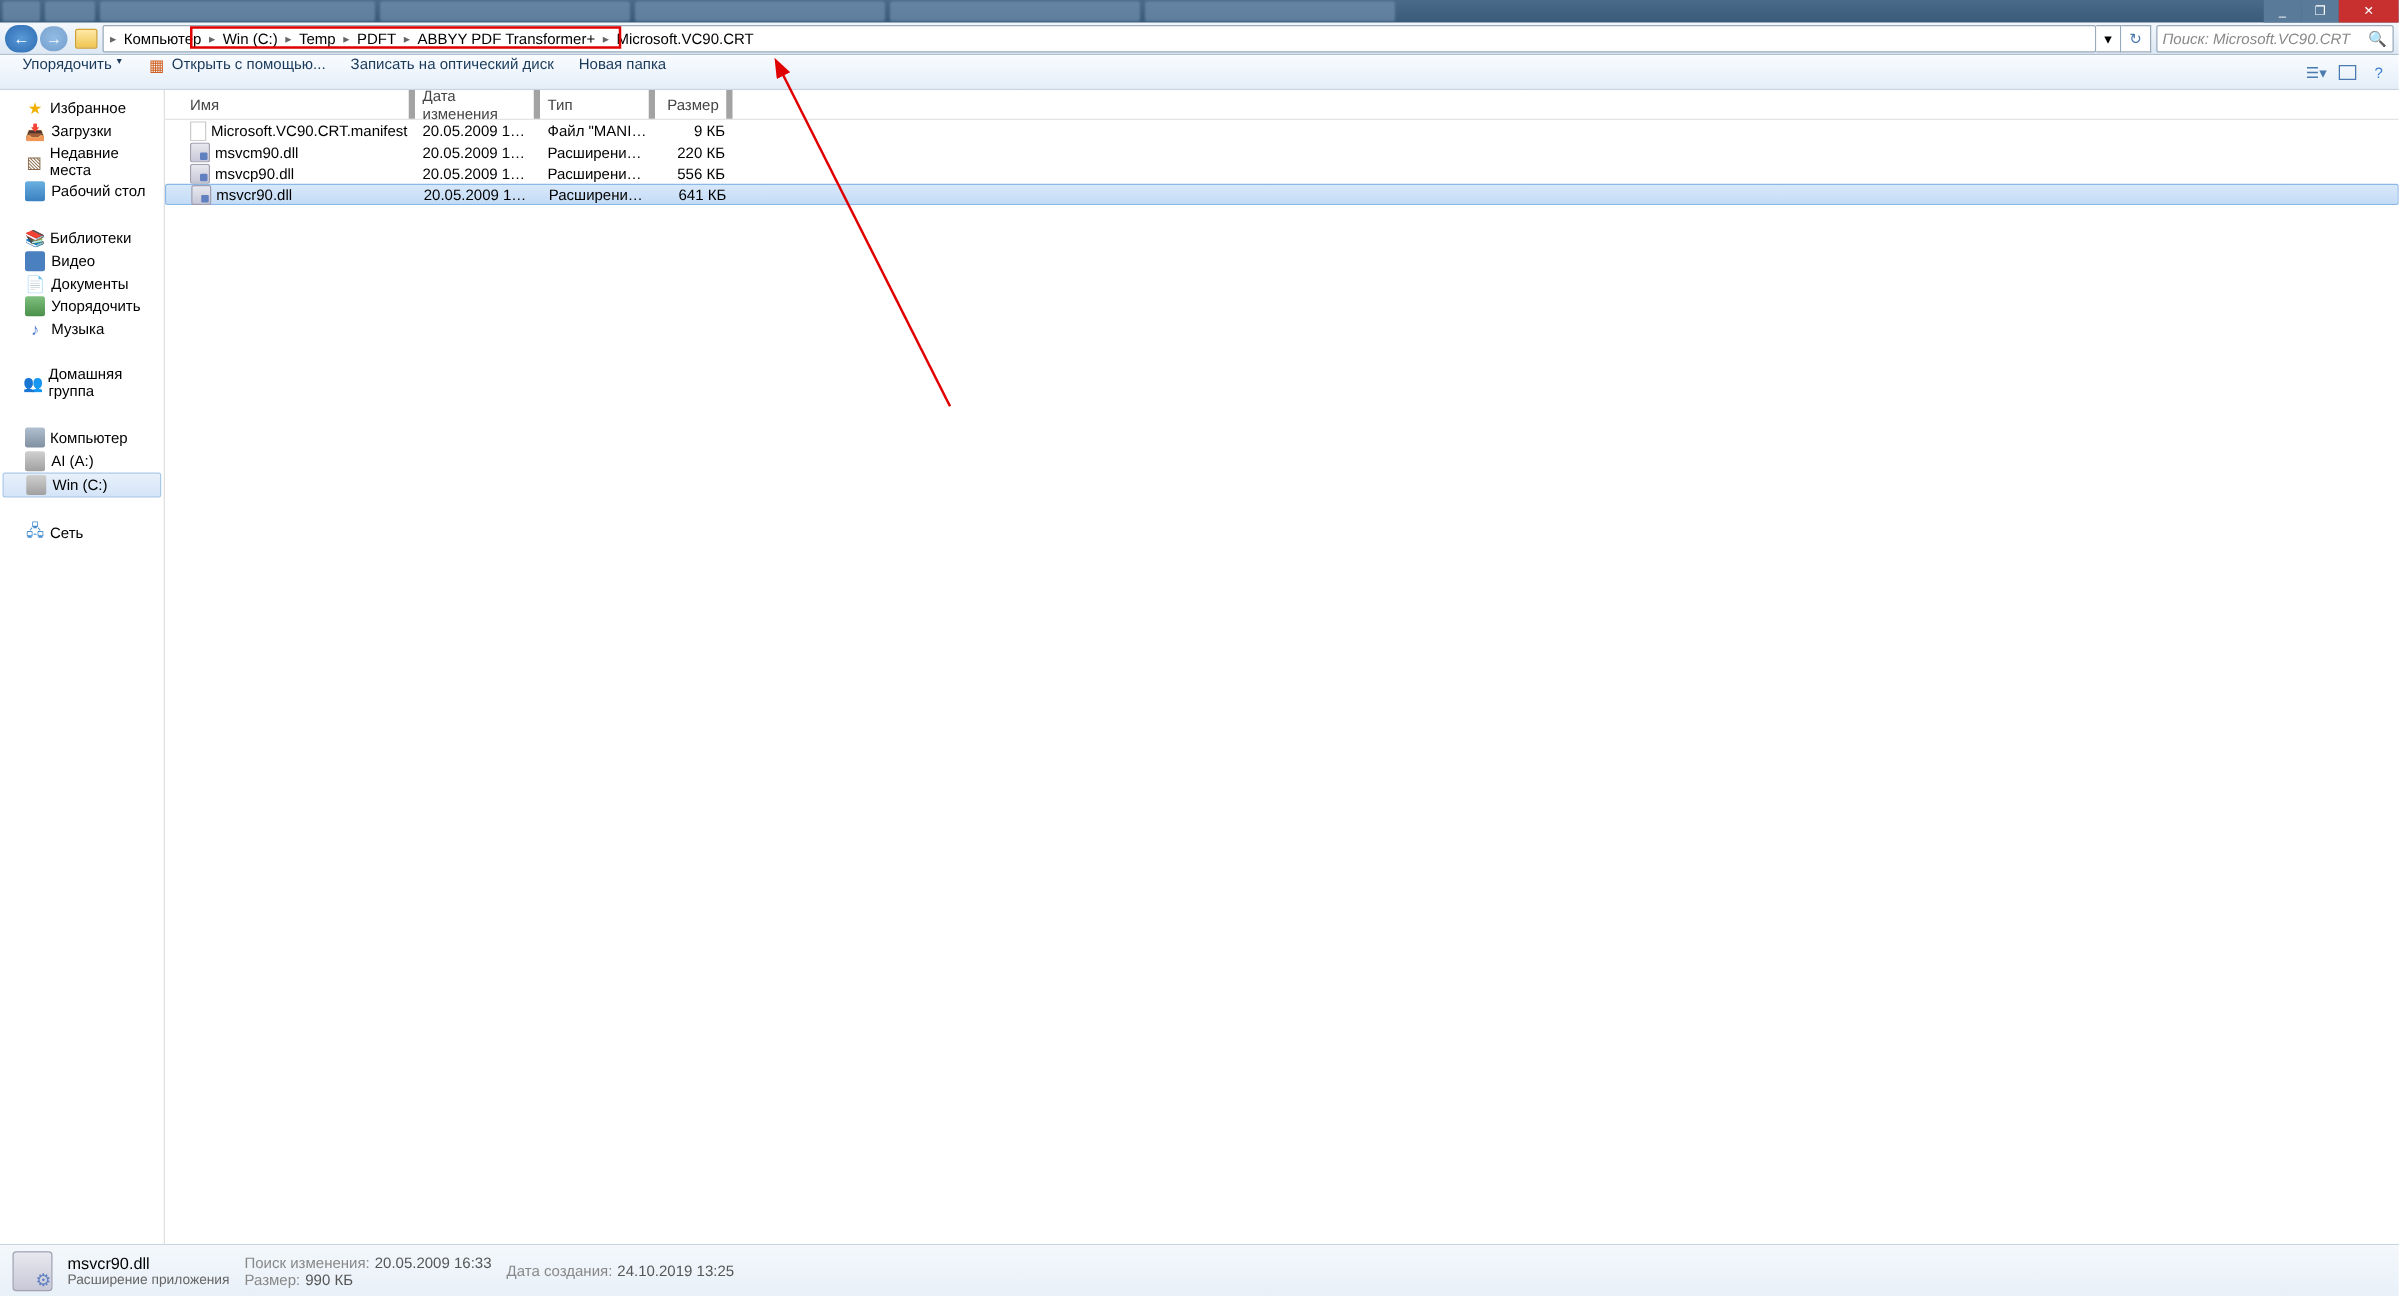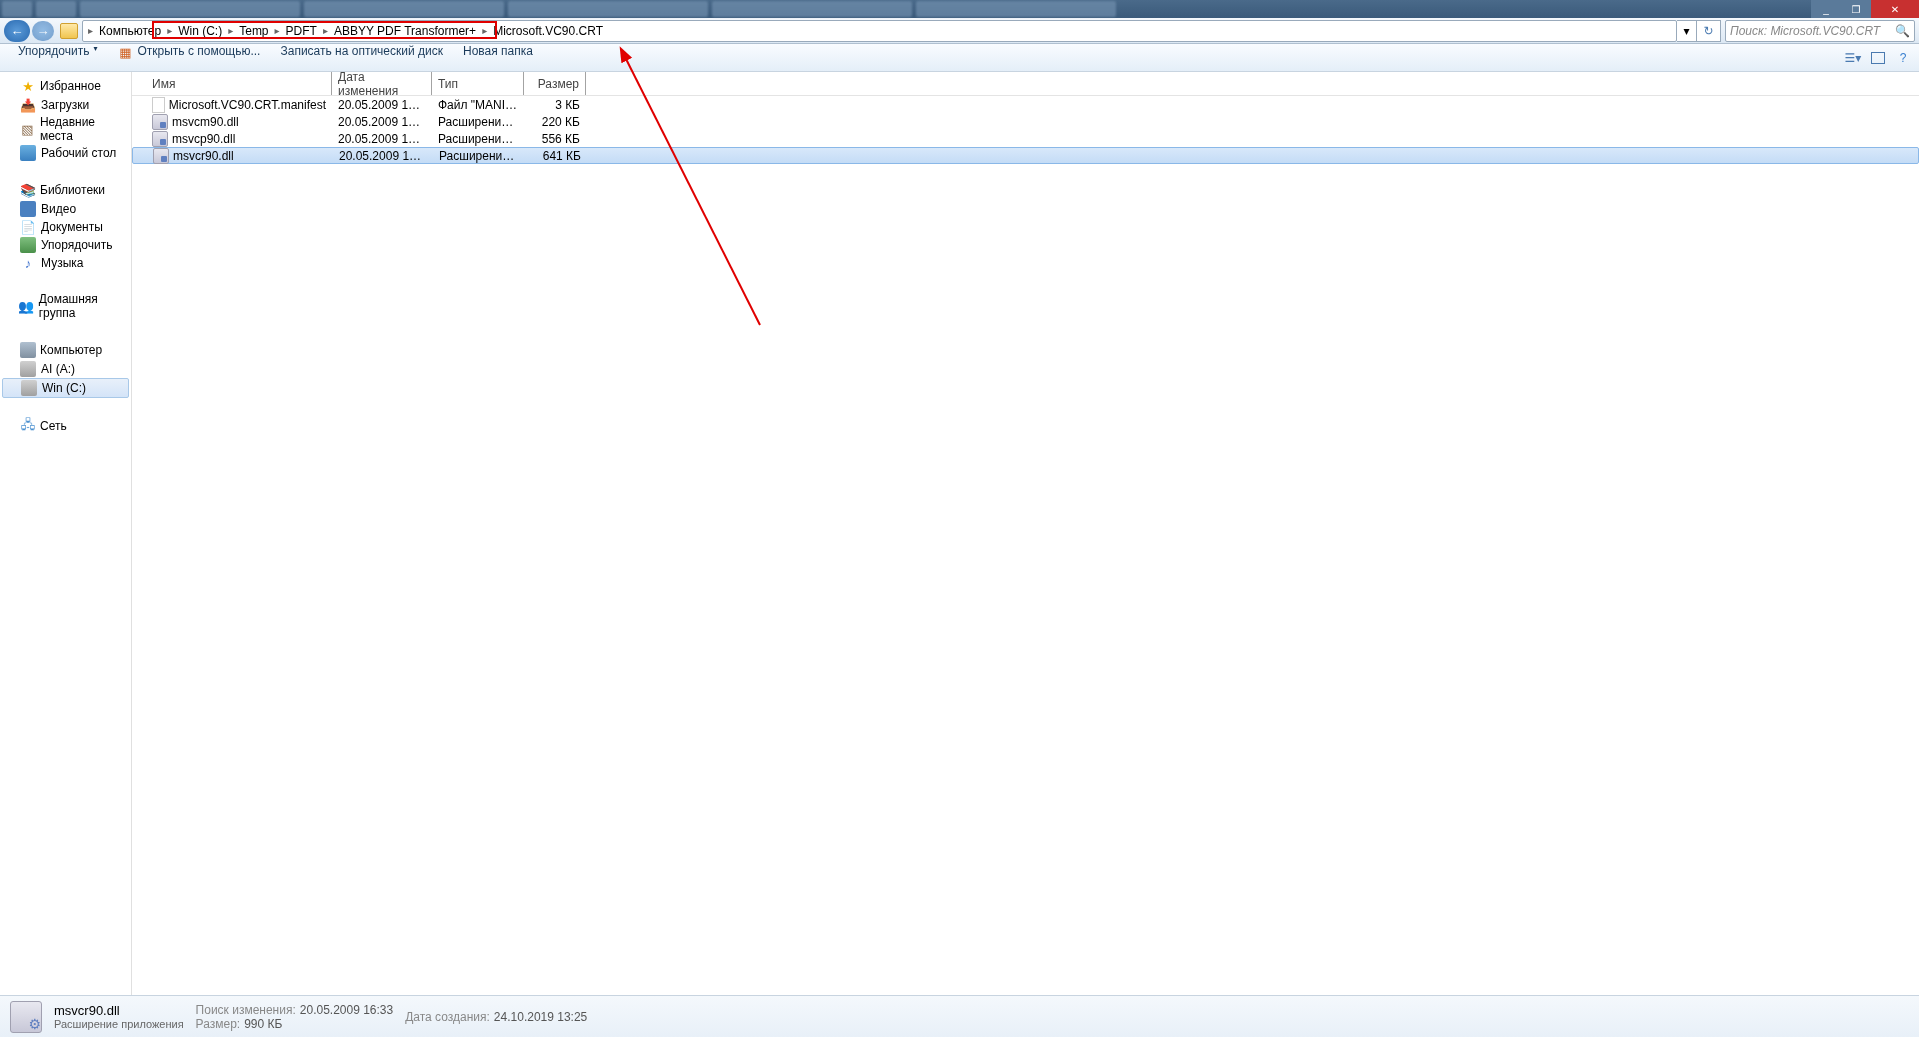--- a/index.html
+++ b/index.html
@@ -56,21 +56,21 @@
 .ico-img{background:linear-gradient(#80c080,#4a904a);border-radius:2px;}
 .ico-mus{color:#4a7ad0;}
 .ico-hg{color:#4aa0d0;}
 .ico-comp{background:linear-gradient(#b0c0d0,#8090a0);border-radius:2px;}
 .ico-drv{background:linear-gradient(#d0d0d0,#a0a0a0);border-radius:2px;}
 .ico-net{color:#4a90d0;}
 
 
 .files { flex: 1; background: #fff; }
 .fl-header { display: flex; height: 24px; align-items: center; border-bottom: 1px solid #e4e4e4; color: #444; }
-.fl-header > div { padding: 0 6px; border-right: 1px solid #a3a3a3; height:100%; display:flex;align-items:center;}
+.fl-header > div { padding: 0 6px; border-right: 5px solid #a3a3a3; height:100%; display:flex;align-items:center;}
 .col-name { width: 200px; padding-left:20px !important;}
 .col-date { width: 100px; }
 .col-type { width: 92px; }
 .col-size { width: 62px; text-align: right; justify-content:flex-end;}
 .fl-row { display: flex; height: 17px; align-items: center; }
 .fl-row.selected { background: linear-gradient(#d8e8fa,#c4dcf6); border:1px solid #8ab8e8; border-radius:2px;}
 .fl-row > div { padding: 0 6px; overflow:hidden; white-space:nowrap; text-overflow:ellipsis;text-align:right;}
 .fl-row .col-name { display:flex;align-items:center;gap:4px;}
 .file-ico{width:16px;height:16px;display:inline-flex;align-items:center;justify-content:center;}
 .file-ico.manifest{background:#fff;border:1px solid #ccc;}
@@ -237,21 +237,21 @@
       <div class="col-size">Размер</div>
     </div>
     <div id="file-rows">
         <div class="fl-row">
           <div class="col-name">
             <span class="file-ico manifest"></span>
             <span>Microsoft.VC90.CRT.manifest</span>
           </div>
           <div class="col-date">20.05.2009 16:33</div>
           <div class="col-type">Файл "MANIFEST"</div>
-          <div class="col-size">3 КБ</div>
+          <div class="col-size">9 КБ</div>
         </div>
         <div class="fl-row">
           <div class="col-name">
             <span class="file-ico dll"></span>
             <span>msvcm90.dll</span>
           </div>
           <div class="col-date">20.05.2009 16:33</div>
           <div class="col-type">Расширение при...</div>
           <div class="col-size">220 КБ</div>
         </div>

